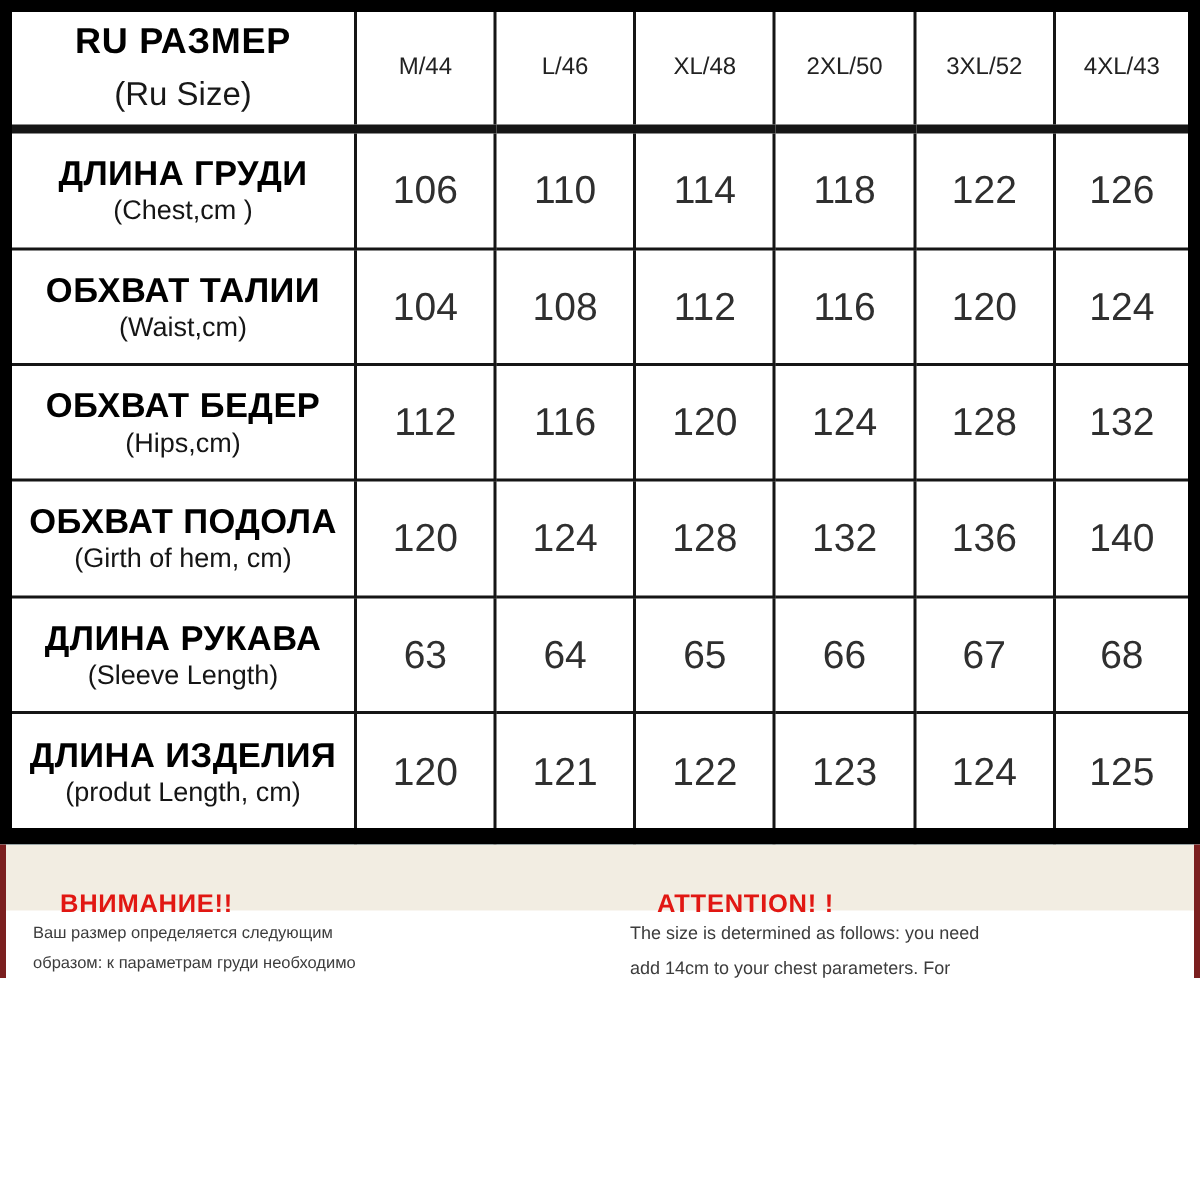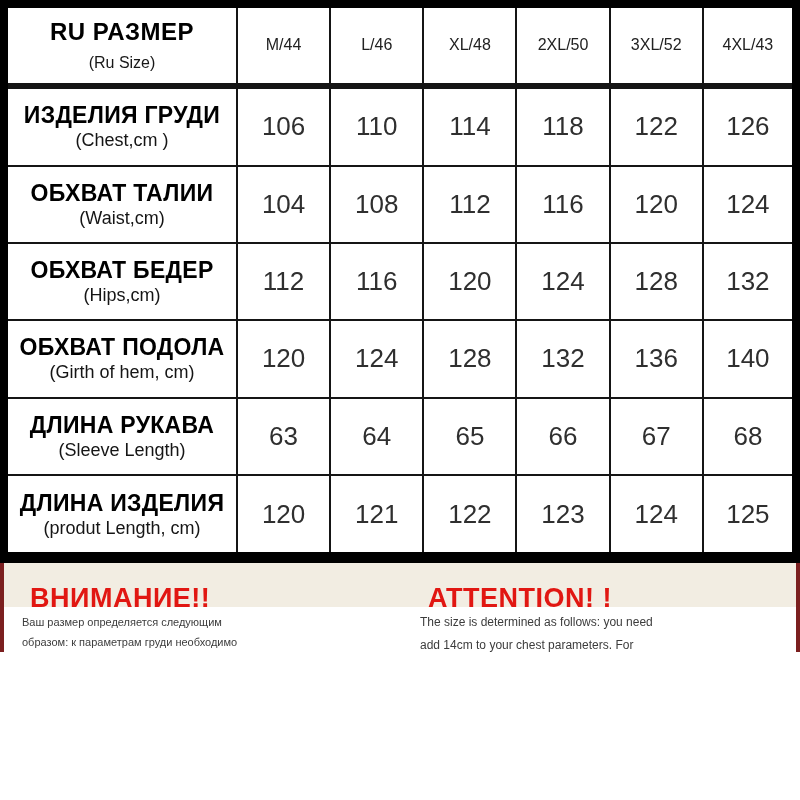--- a/index.html
+++ b/index.html
@@ -22,37 +22,37 @@
     border-collapse:collapse;table-layout:fixed;background:#fff;
     border:8px solid var(--ink);border-bottom-width:11px;
   }
   table.size-table td{
     border:2px solid #151515;text-align:center;vertical-align:middle;padding:0;
   }
   table.size-table col.label-col{width:233px;}
   tr.header-row td{border-bottom-width:6px;height:66px;}
   tr.data-row td{height:67px;}
   .hdr-label{font-weight:bold;font-size:24px;color:var(--ink);letter-spacing:.5px;}
-  .hdr-sub{font-size:16px;color:#181818;margin-top:8px;}
+  .hdr-sub{font-size:22px;color:#181818;margin-top:8px;}
   .size-col{font-size:16px;color:#222;}
   .row-label{font-weight:bold;font-size:23px;color:var(--ink);letter-spacing:.3px;}
   .row-sub{font-size:18px;color:#151515;margin-top:1px;}
   .value-cell{font-size:26px;color:var(--value-ink);}
 
   
   .notes{
     position:absolute;left:0;top:563px;width:800px;height:237px;
     background:var(--beige);
   }
   .stripe{position:absolute;top:0;bottom:0;width:4px;background:var(--maroon);}
   .stripe.left{left:0;}
   .stripe.right{right:0;}
   .white-band{position:absolute;left:4px;right:4px;top:44px;height:170px;background:#ffffff;}
   .note-heading{
-    position:absolute;top:12px;margin:8px;font-size:27px;font-weight:bold;
+    position:absolute;top:12px;margin:18px;font-size:17px;font-weight:bold;
     color:var(--red);letter-spacing:.5px;font-family:"Liberation Sans",sans-serif;
   }
   .note-heading.ru{left:22px;}
   .note-heading.en{left:420px;}
   .note-text{
     position:absolute;white-space:pre;color:var(--note-ink);
     font-family:"Liberation Sans",sans-serif;
   }
   .note-text.ru{left:22px;top:49px;font-size:11px;line-height:20px;}
   .note-text.en{left:420px;top:48px;font-size:12px;line-height:23px;}
@@ -81,21 +81,21 @@
       <td class="size-col">M/44</td>
       <td class="size-col">L/46</td>
       <td class="size-col">XL/48</td>
       <td class="size-col">2XL/50</td>
       <td class="size-col">3XL/52</td>
       <td class="size-col">4XL/43</td>
     </tr>
 
     <tr class="data-row">
       <td>
-        <div class="row-label">ИЗДЕЛИЯ ГРУДИ</div>
+        <div class="row-label">ДЛИНА ГРУДИ</div>
         <div class="row-sub">(Chest,cm )</div>
       </td>
       <td class="value-cell">106</td>
       <td class="value-cell">110</td>
       <td class="value-cell">114</td>
       <td class="value-cell">118</td>
       <td class="value-cell">122</td>
       <td class="value-cell">126</td>
     </tr>
 

